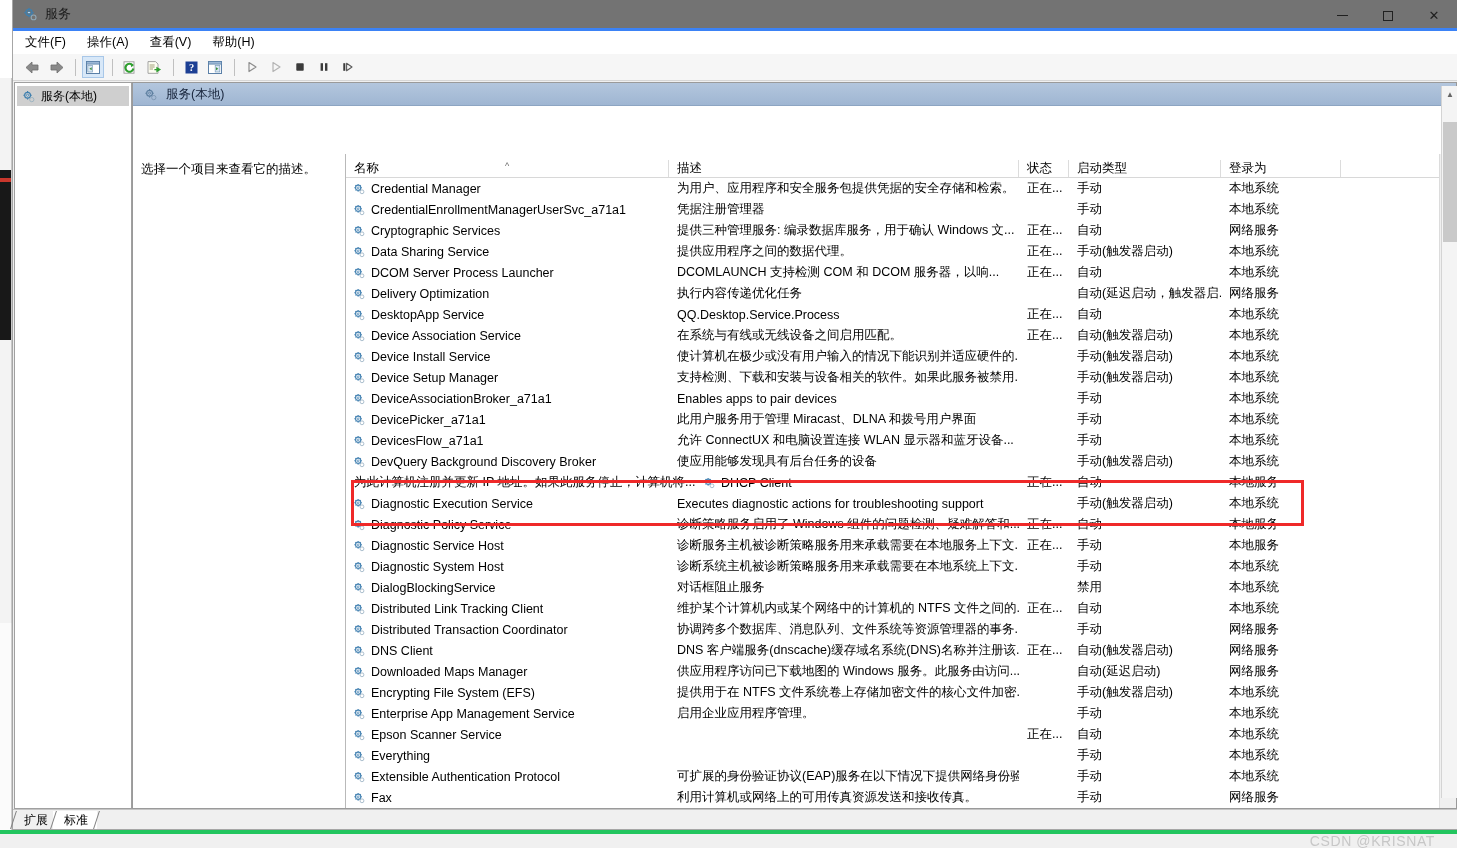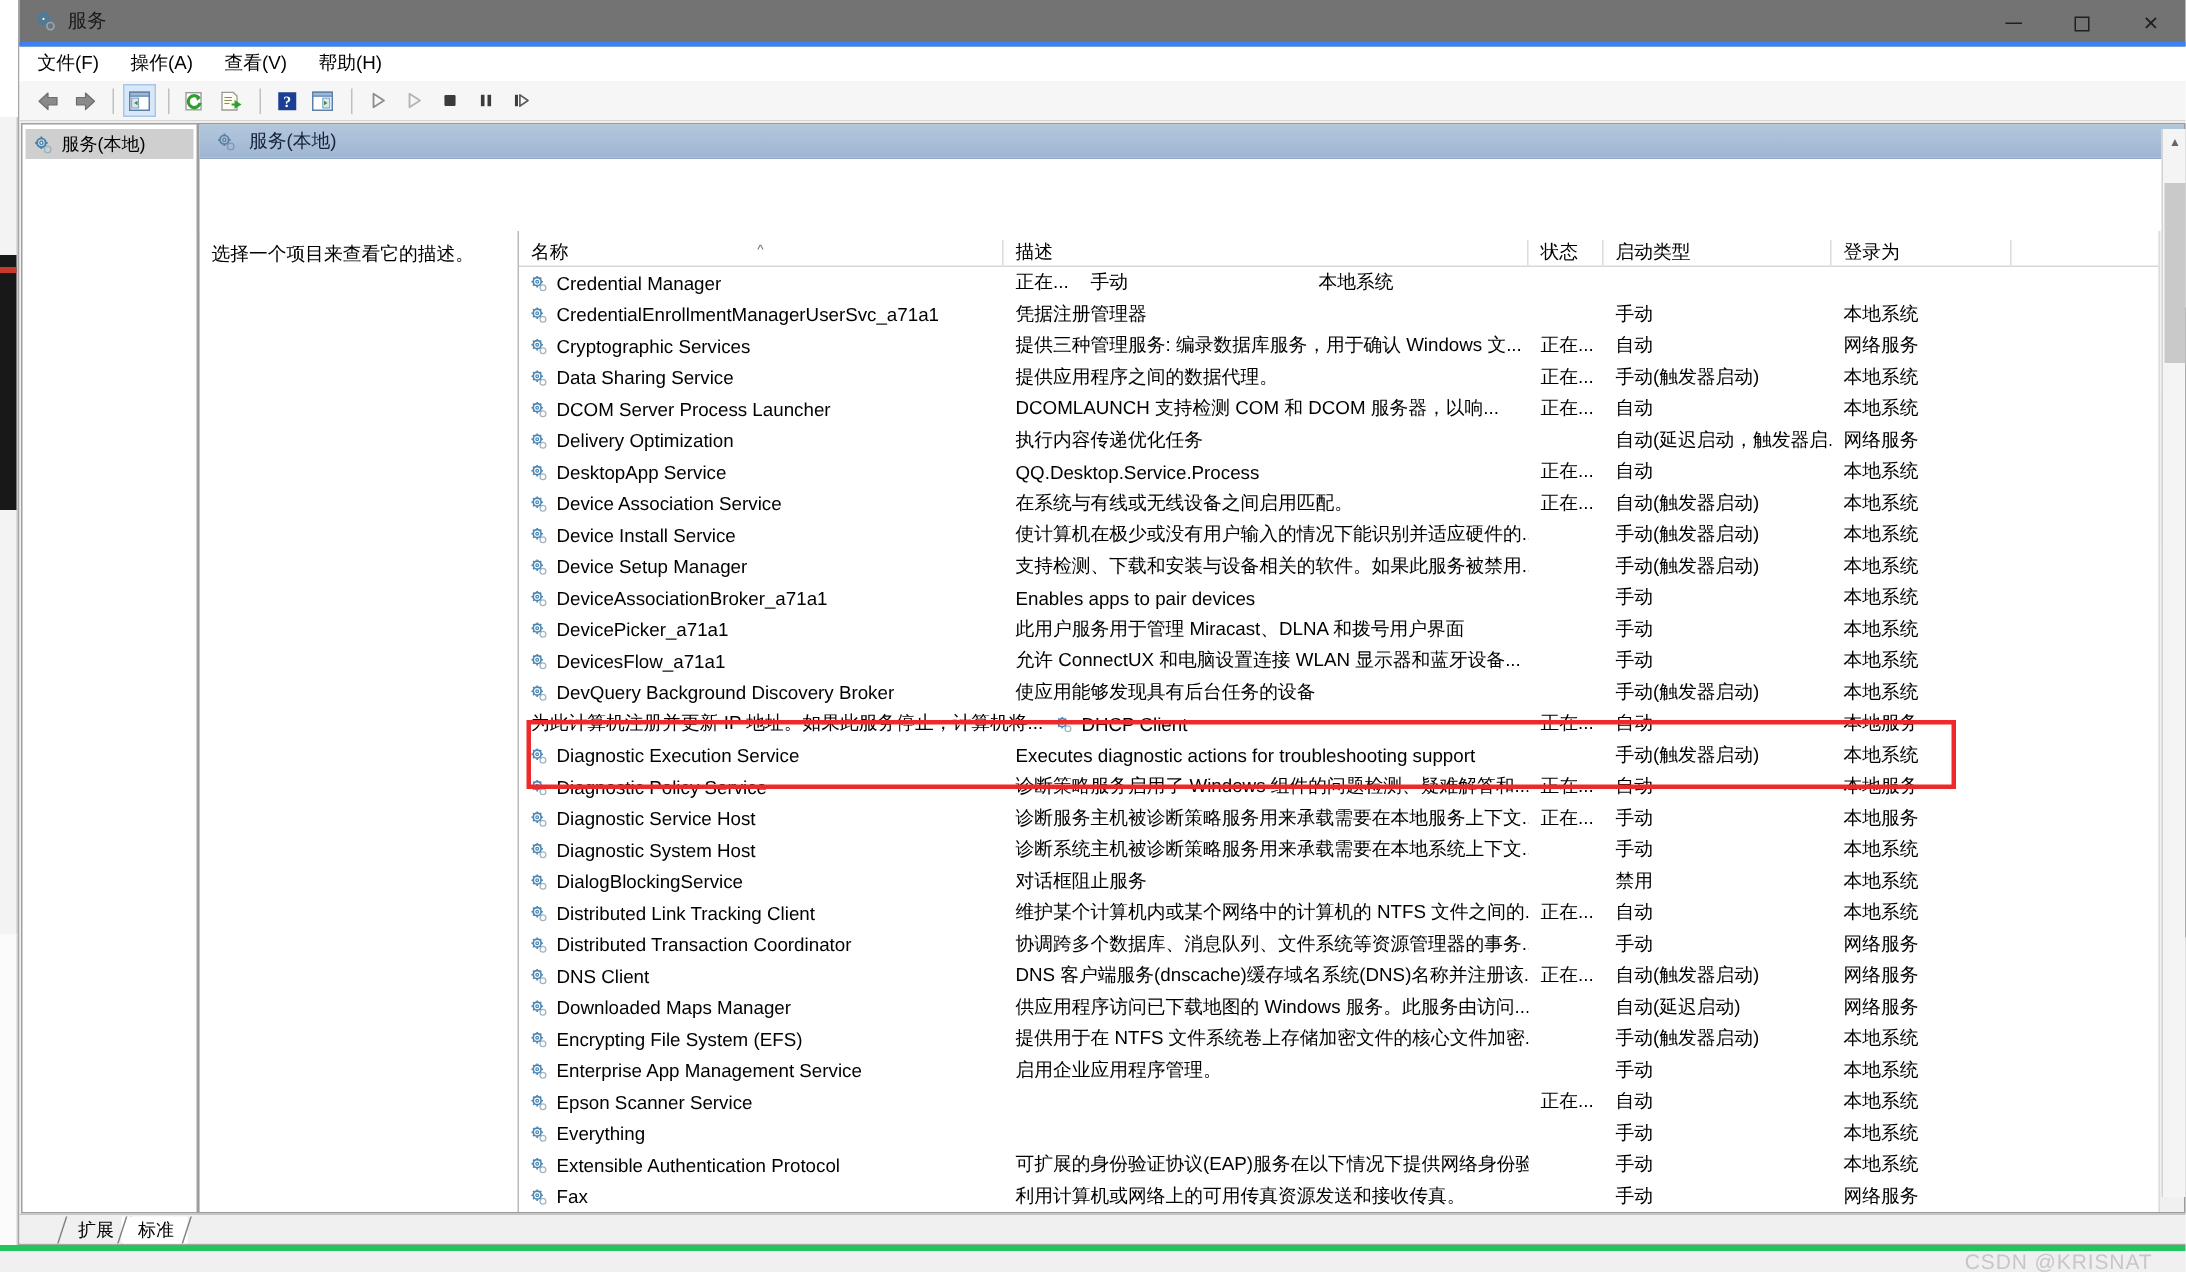--- a/index.html
+++ b/index.html
@@ -247,21 +247,21 @@
     pointer-events: none;
     z-index: 6;
   }
 
   
   .tabs-bar {
     height: 20px; min-height: 20px;
     background: #f0f0f0;
     border-top: 1px solid #c4c4c4;
     display: flex; align-items: flex-end;
-    padding-left: 28px;
+    padding-left: 0;
   }
   .tab {
     font-size: 12px; color: #000;
     height: 18px; line-height: 18px;
     padding: 0 9px 0 11px;
     background: #f0f0f0;
     position: relative;
     cursor: default;
     margin-right: -4px;
   }
@@ -565,20 +565,23 @@
                           <line x1="10.3" y1="6.6" x2="11.4" y2="6.6"></line>
                           <line x1="3.9" y1="3.5" x2="4.7" y2="4.3"></line>
                           <line x1="9.3" y1="8.9" x2="10.1" y2="9.7"></line>
                           <line x1="10.1" y1="3.5" x2="9.3" y2="4.3"></line>
                           <line x1="4.7" y1="8.9" x2="3.9" y2="9.7"></line>
                         </g>
                         <circle cx="11.4" cy="11.2" r="2.2" fill="none" stroke="#9fb5c6" stroke-width="1"></circle>
                       </svg></span>
                     <span>Credential Manager</span>
                   </div>
+                  <div class="c cw-desc">
+                    <span>为用户、应用程序和安全服务包提供凭据的安全存储和检索。</span>
+                  </div>
                   <div class="c cw-status">
                     <span>正在...</span>
                   </div>
                   <div class="c cw-start">
                     <span>手动</span>
                   </div>
                   <div class="c cw-logon">
                     <span>本地系统</span>
                   </div>
                 </div>

